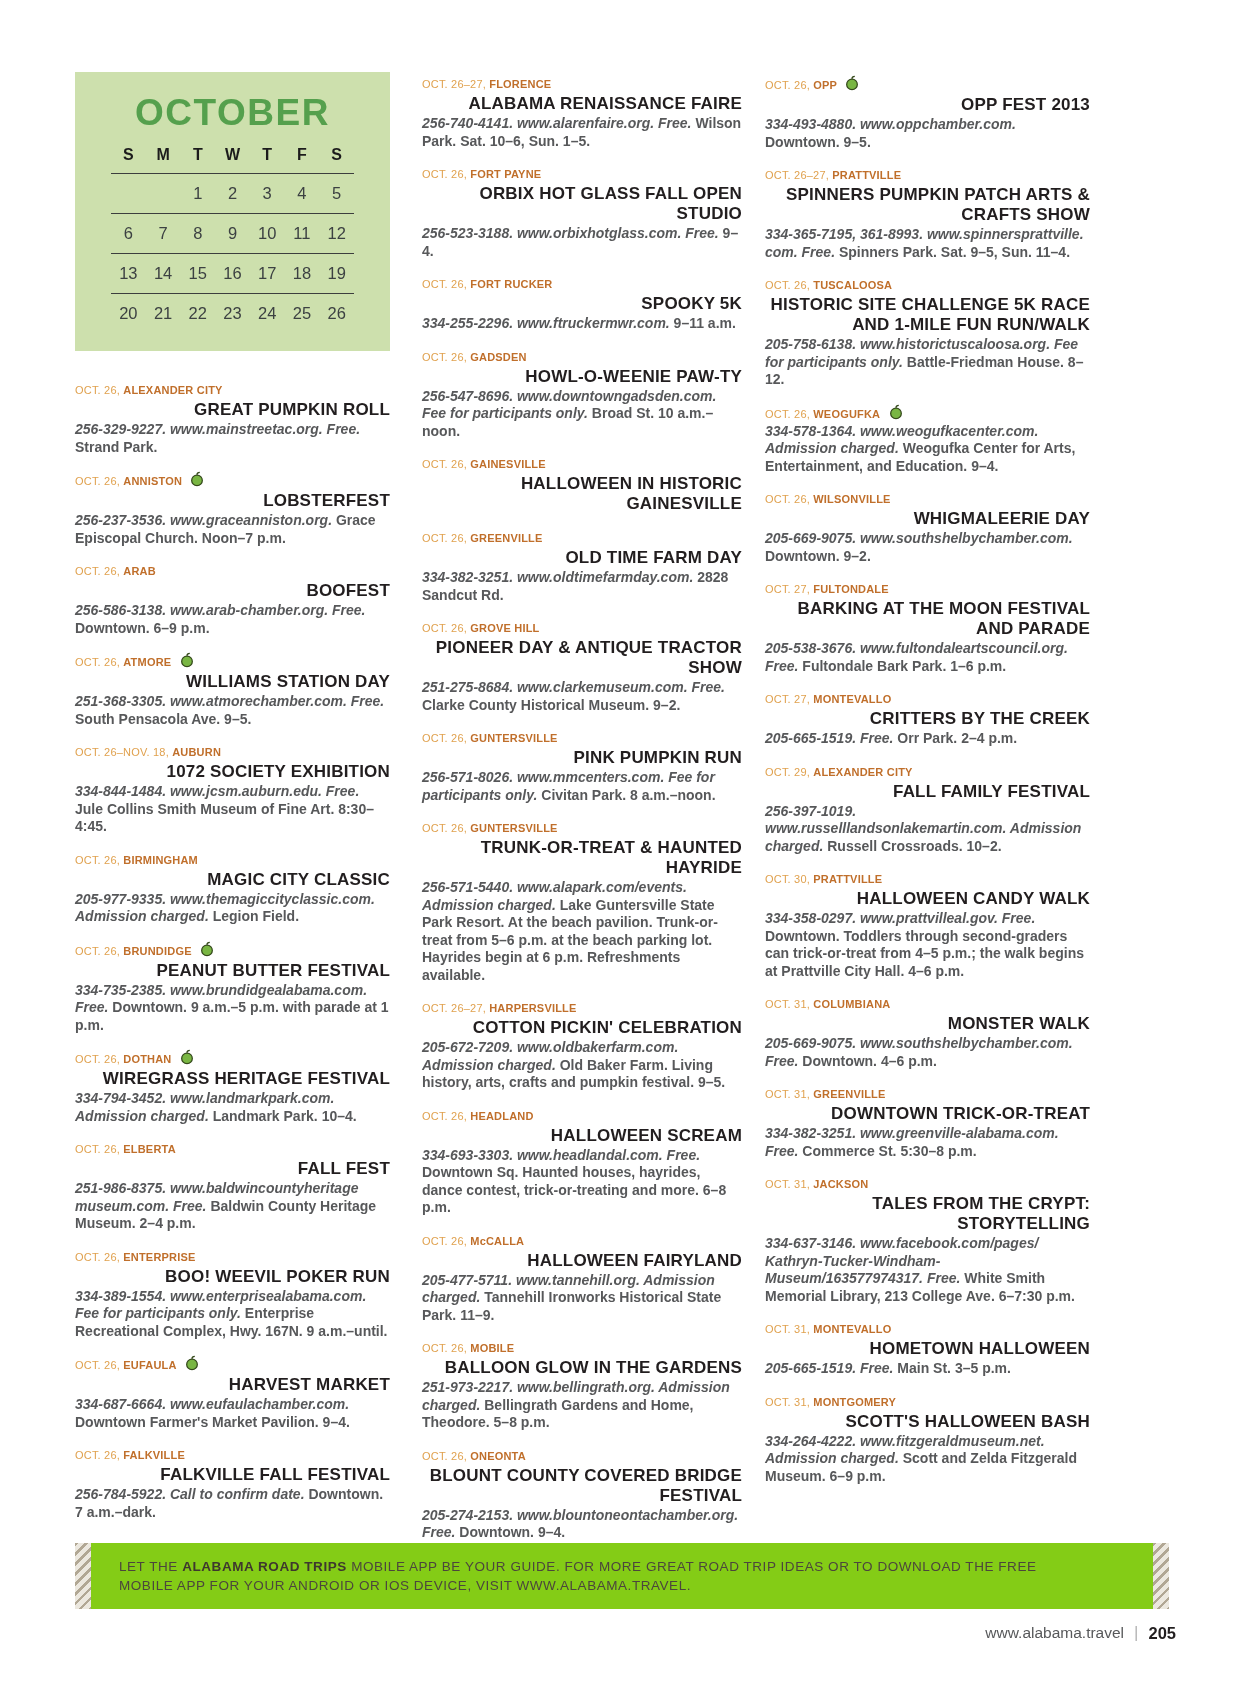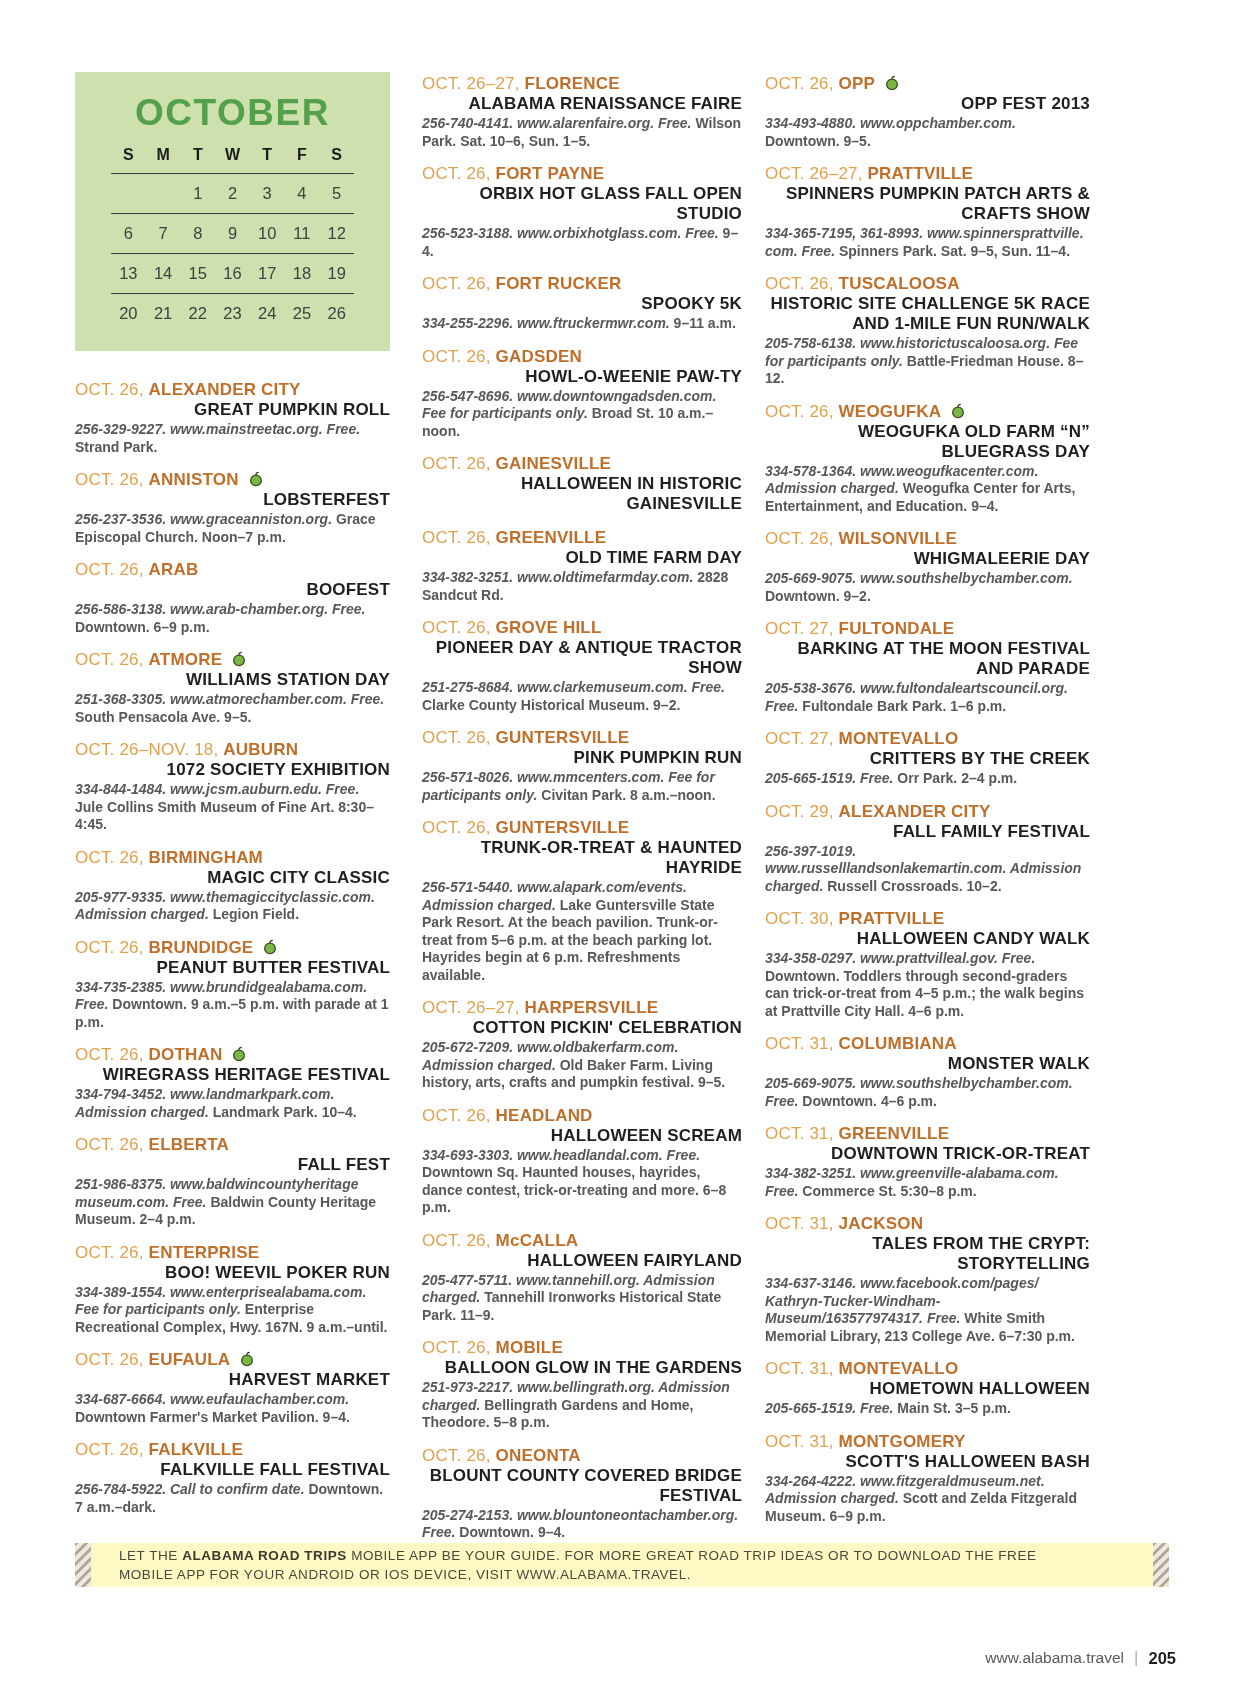--- a/index.html
+++ b/index.html
@@ -36,21 +36,21 @@
   .cal-row.week {
     border-top: 1px solid #3c3e3d;
     padding: 10px 0;
     color: #3c4142;
     font-size: 16.5px;
   }
   .cal-cell { text-align: center; }
 
   
   .event { margin-bottom: 15px; }
-  .event-head { font-size: 17px; line-height: 18px; letter-spacing: 0.2px; }
+  .event-head { font-size: 11px; line-height: 18px; letter-spacing: 0.2px; }
   .event-date { color: #e0a14e; }
   .event-city { color: #c06f2b; font-weight: bold; }
   .apple-icon { display: inline-block; vertical-align: -2px; margin-left: 5px; }
   .event-title {
     font-size: 17px;
     font-weight: bold;
     color: #221e1f;
     line-height: 20px;
     letter-spacing: 0.2px;
     margin: 1px 0 1px;
@@ -62,22 +62,22 @@
     color: #57585a;
     overflow-wrap: break-word;
     font-weight: bold;
   }
   .contact { font-style: italic; }
 
   
   .footer-band {
     position: absolute;
     left: 75px; top: 1543px;
-    width: 1094px; height: 44px;
-    background: #fef9c3;
+    width: 1094px; height: 66px;
+    background: #84cc16;
     display: flex;
     align-items: center;
     justify-content: center;
   }
   .hatch {
     width: 16px; height: 100%;
     background: repeating-linear-gradient(135deg, #b1a794 0 2.5px, #ece8df 2.5px 7px);
     flex: 0 0 auto;
   }
   .hatch.right { margin-left: auto; }
@@ -93,21 +93,20 @@
 
   
   .page-footer {
     position: absolute;
     right: 68px; top: 1623px;
     font-size: 15.5px;
     color: #57585a;
     display: flex;
     align-items: center;
     gap: 10px;
-    margin-top: 25px;
   }
   .pf-divider { color: #b4b4b4; font-size: 17px; }
   .page-number { font-weight: bold; color: #221e1f; font-size: 16.5px; }
 </style>
 </head>
 <body>
 
 <div class="col" id="col-0">
   <div class="calendar">
     <div class="cal-title">OCTOBER</div>
@@ -528,21 +527,20 @@
 
   <div class="event">
     <div class="event-head">
       <span class="event-date">OCT. 26, </span>
       <span class="event-city">WEOGUFKA</span>
       <svg class="apple-icon" width="14" height="16" viewBox="0 0 20 22">
         <path d="M10 5 C10 3 11.5 1.5 14 1.5" fill="none" stroke="#35491c" stroke-width="2"></path>
         <circle cx="10" cy="13" r="7.6" fill="#79b643" stroke="#35491c" stroke-width="1.8"></circle>
       </svg>
     </div>
-    <div class="event-title">WEOGUFKA OLD FARM “N” BLUEGRASS DAY</div>
     <div class="event-body">
       <span class="contact">334-578-1364. www.weogufkacenter.com. Admission charged. </span><span class="details">Weogufka Center for Arts, Entertainment, and Education. 9–4.</span>
     </div>
   </div>
 
   <div class="event">
     <div class="event-head">
       <span class="event-date">OCT. 26, </span>
       <span class="event-city">WILSONVILLE</span>
       

